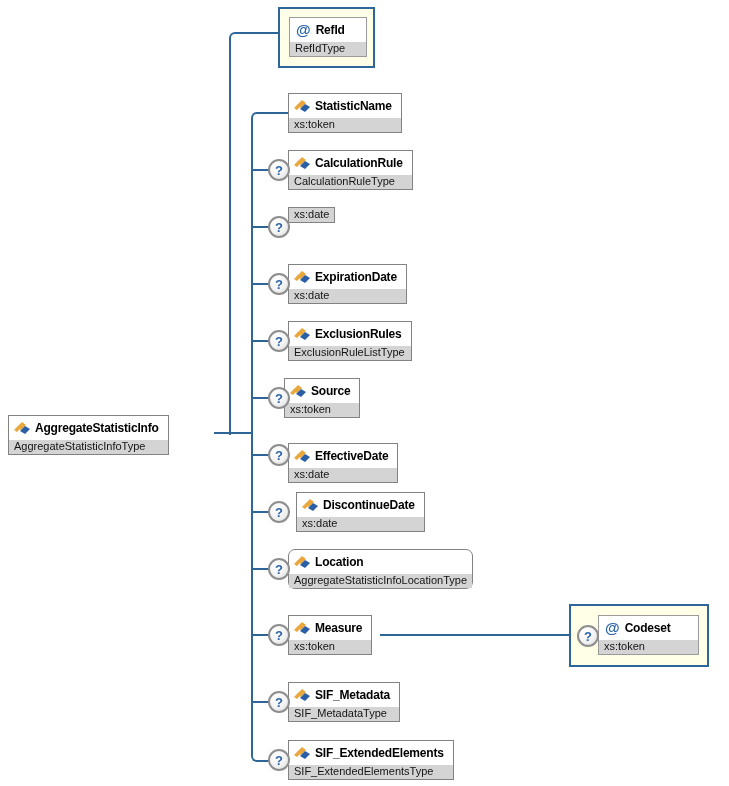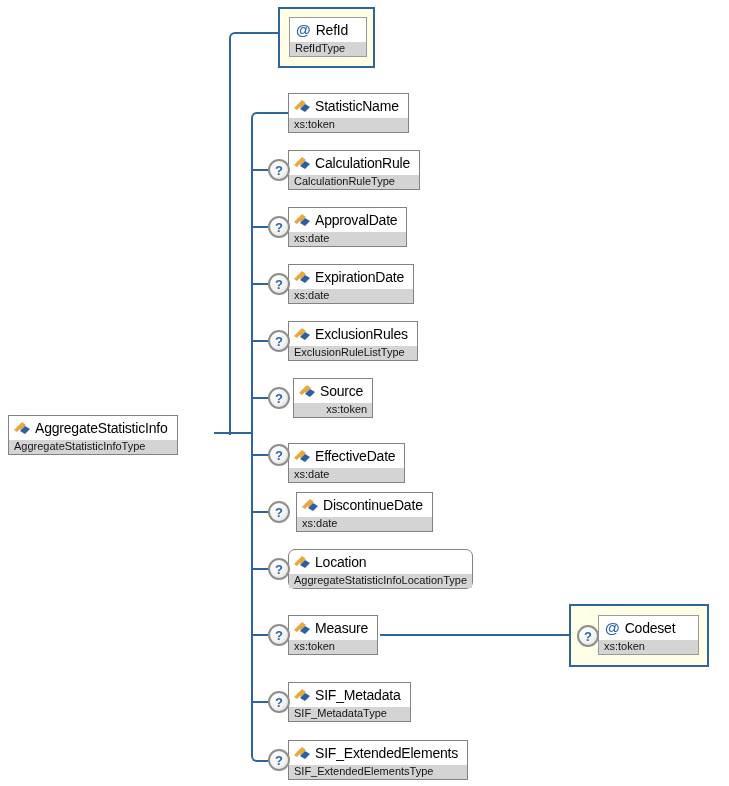--- a/index.html
+++ b/index.html
@@ -28,21 +28,21 @@
 
   
   .ebox {
     position:absolute; z-index:2; background:#ffffff;
     border:1px solid #828282; white-space:nowrap;
   }
   .trow {
     display:flex; align-items:center; gap:5px;
     height:24px; box-sizing:border-box; padding:0 9px 0 5px;
   }
-  .ename { font-weight:normal; font-size:14px; color:#000000; letter-spacing:-0.2px; }
+  .ename { font-weight:bold; font-size:12px; color:#000000; letter-spacing:-0.2px; }
   .tband {
     background:#D4D4D4; height:14px; box-sizing:border-box;
     font-size:11px; line-height:13px; color:#141414; padding:0 5px;
   }
   .eicon { flex:0 0 auto; }
 
   
   .abox {
     position:absolute; z-index:2; box-sizing:border-box;
     background:#FFFFE8; border:2px solid #2F6699;
@@ -134,28 +134,20 @@
           <polygon points="0,8 4,4 7,6 3,10" fill="#EAA73C"></polygon>
           <polygon points="3,5 8,0 12,3 7,8" fill="#EAA73C"></polygon>
           <polygon points="6,9 11,4 16,7 11,12" fill="#2B5FA5"></polygon>
         </svg>
       <span class="ename">CalculationRule</span>
     </div>
     <div class="tband">CalculationRuleType</div>
   </div>
 
   <div class="ebox" style="left:288px; top:207px;">
-    <div class="trow">
-      <svg class="eicon" width="16" height="13" viewBox="0 0 16 13">
-          <polygon points="0,8 4,4 7,6 3,10" fill="#EAA73C"></polygon>
-          <polygon points="3,5 8,0 12,3 7,8" fill="#EAA73C"></polygon>
-          <polygon points="6,9 11,4 16,7 11,12" fill="#2B5FA5"></polygon>
-        </svg>
-      <span class="ename">ApprovalDate</span>
-    </div>
     <div class="tband">xs:date</div>
   </div>
 
   <div class="ebox" style="left:288px; top:264px;">
     <div class="trow">
       <svg class="eicon" width="16" height="13" viewBox="0 0 16 13">
           <polygon points="0,8 4,4 7,6 3,10" fill="#EAA73C"></polygon>
           <polygon points="3,5 8,0 12,3 7,8" fill="#EAA73C"></polygon>
           <polygon points="6,9 11,4 16,7 11,12" fill="#2B5FA5"></polygon>
         </svg>
@@ -169,21 +161,21 @@
       <svg class="eicon" width="16" height="13" viewBox="0 0 16 13">
           <polygon points="0,8 4,4 7,6 3,10" fill="#EAA73C"></polygon>
           <polygon points="3,5 8,0 12,3 7,8" fill="#EAA73C"></polygon>
           <polygon points="6,9 11,4 16,7 11,12" fill="#2B5FA5"></polygon>
         </svg>
       <span class="ename">ExclusionRules</span>
     </div>
     <div class="tband">ExclusionRuleListType</div>
   </div>
 
-  <div class="ebox" style="left:293px; top:378px;text-align:right;">
+  <div class="ebox" style="left:284px; top:378px;">
     <div class="trow">
       <svg class="eicon" width="16" height="13" viewBox="0 0 16 13">
           <polygon points="0,8 4,4 7,6 3,10" fill="#EAA73C"></polygon>
           <polygon points="3,5 8,0 12,3 7,8" fill="#EAA73C"></polygon>
           <polygon points="6,9 11,4 16,7 11,12" fill="#2B5FA5"></polygon>
         </svg>
       <span class="ename">Source</span>
     </div>
     <div class="tband">xs:token</div>
   </div>

